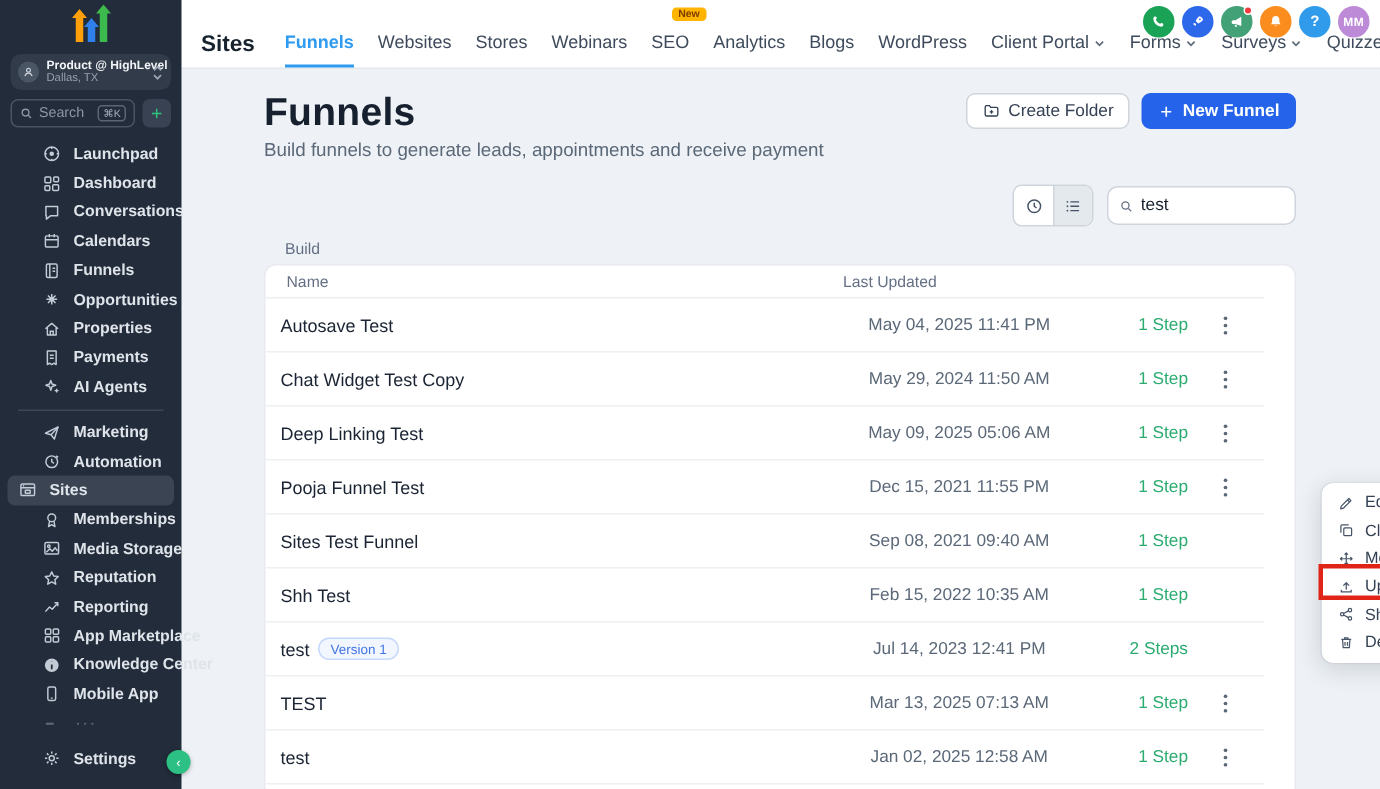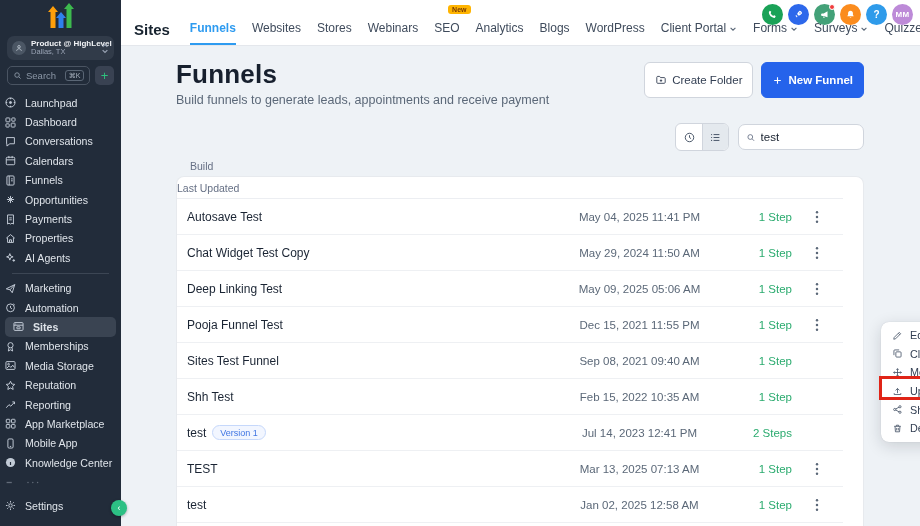--- a/index.html
+++ b/index.html
@@ -14,21 +14,21 @@
   .account-avatar { width:14px; height:14px; border-radius:50%; background:#4b5664; display:flex; align-items:center; justify-content:center; flex-shrink:0; }
   .account-meta { flex:1; min-width:0; line-height:1.15; }
   .account-name { font-size:8px; font-weight:700; color:#f2f4f7; white-space:nowrap; }
   .account-loc { font-size:7.5px; color:#98a2b3; white-space:nowrap; }
   .search-row { margin: 6px 7px 0 7px; display:flex; gap:5px; }
   .side-search { flex:1; height: 19px; border:1px solid #4a5462; border-radius:5px; display:flex; align-items:center; padding:0 5px; gap:4px; }
   .side-search-text { font-size:9.5px; color:#8b97a6; flex:1; }
   .kbd { border:1px solid #5a6675; border-radius:3px; font-size:7px; color:#a6b0bd; padding:0.5px 2.5px; }
   .side-plus { width:19px; height:19px; border-radius:5px; background:#394252; color:#2ec27e; font-size:13px; line-height:1; display:flex; align-items:center; justify-content:center; cursor:pointer; }
   .nav { margin-top: 8px; }
-  .nav-item { display:flex; align-items:center; gap:8px; height:19.4px; padding:0 4px; font-size:10.6px; font-weight:400; color:#dfe4ea; cursor:pointer; white-space:nowrap; }
+  .nav-item { display:flex; align-items:center; gap:8px; height:19.4px; padding:0 28px; font-size:10.6px; font-weight:700; color:#dfe4ea; cursor:pointer; white-space:nowrap; }
   .nav-item svg { flex-shrink:0; color:#c2cbd6; }
   .nav-item.active { background:#3a4452; border-radius:5px; margin:0 5px; padding:0 7px; font-weight:700; }
   .nav-divider { height:1px; background:#3c4654; margin:5px 12px; }
   .nav-item.partial { opacity:.4; }
   .collapse-btn { position:absolute; left:111px; top:500px; width:16px; height:16px; border-radius:50%; background:#2cc084; color:#fff; display:flex; align-items:center; justify-content:center; font-size:9px; cursor:pointer; z-index:60; box-shadow:0 1px 3px rgba(0,0,0,.3); }
 
   
   .main { flex:1; display:flex; flex-direction:column; background:#eef2f6; position:relative; }
   .topbar { position:relative; height:46px; background:#fff; border-bottom:1px solid #e4e7ec; flex-shrink:0; }
   .tabs-row { position:absolute; left:13px; bottom:0; height:32px; display:flex; align-items:center; gap:16px; }
@@ -45,21 +45,21 @@
   .cb-megaphone .dot { position:absolute; top:0; right:0; width:6px; height:6px; border-radius:50%; background:#f03c3c; border:1px solid #fff; }
   .cb-bell { background:#fb8c1e; }
   .cb-help { background:#2f9bea; }
   .cb-avatar { background:#bd8ad8; font-size:8px; letter-spacing:.3px; }
 
   .content { padding: 13px 56px 0 55px; flex:1; }
   .page-head { display:flex; justify-content:space-between; align-items:flex-start; }
   .page-title { font-size:26px; font-weight:600; color:#17202e; letter-spacing:.2px; }
   .page-subtitle { font-size:12.5px; color:#5b6878; margin-top:3px; }
   .head-buttons { display:flex; gap:8px; margin-top:3px; }
-  .btn { height:36px; display:inline-flex; align-items:center; gap:5px; border-radius:6px; font-size:11.5px; cursor:pointer; padding:0 10px; white-space:nowrap; }
+  .btn { height:24px; display:inline-flex; align-items:center; gap:5px; border-radius:6px; font-size:11.5px; cursor:pointer; padding:0 10px; white-space:nowrap; }
   .btn-secondary { background:#fff; border:1px solid #d0d5dd; color:#344054; font-weight:500; }
   .btn-primary { background:#2563eb; border:1px solid #2563eb; color:#fff; font-weight:600; }
 
   .controls-row { display:flex; justify-content:flex-end; align-items:center; gap:9px; margin-top:16px; }
   .view-toggle { display:flex; border:1px solid #d0d5dd; border-radius:6px; overflow:hidden; background:#fff; }
   .vt-btn { width:26px; height:26px; display:flex; align-items:center; justify-content:center; color:#475467; cursor:pointer; }
   .vt-btn + .vt-btn { border-left:1px solid #d0d5dd; }
   .vt-btn.selected { background:#e4e9ee; }
   .tbl-search-wrap { width:126px; height:26px; background:#fff; border:1px solid #d0d5dd; border-radius:7px; display:flex; align-items:center; padding:0 7px; gap:5px; }
   .tbl-search { border:none; outline:none; width:100%; font-size:11.5px; color:#17202e; font-family:"Liberation Sans",sans-serif; background:transparent; }
@@ -167,31 +167,31 @@
       </div>
       <div class="nav-item">
         <svg width="13" height="13" viewBox="0 0 20 20" fill="none" stroke="currentColor" stroke-width="1.5">
             <path d="M10 4.5v11M4.5 10h11M6.1 6.1l7.8 7.8M13.9 6.1l-7.8 7.8"></path>
             <circle cx="10" cy="10" r="1.8" fill="currentColor"></circle>
           </svg>
         <span>Opportunities</span>
       </div>
       <div class="nav-item">
         <svg width="13" height="13" viewBox="0 0 20 20" fill="none" stroke="currentColor" stroke-width="1.5">
+            <path d="M3.5 9.5L10 4l6.5 5.5M5.5 8.5V16h9V8.5" stroke-linejoin="round"></path>
+            <path d="M8.5 16v-4h3v4"></path>
+          </svg>
+        <span>Properties</span>
+      </div>
+      <div class="nav-item">
+        <svg width="13" height="13" viewBox="0 0 20 20" fill="none" stroke="currentColor" stroke-width="1.5">
             <path d="M5.5 3h9v14l-2.2-1.4L10 17l-2.3-1.4L5.5 17z" stroke-linejoin="round"></path>
             <path d="M8 7.5h4M8 10.5h4"></path>
           </svg>
         <span>Payments</span>
-      </div>
-      <div class="nav-item">
-        <svg width="13" height="13" viewBox="0 0 20 20" fill="none" stroke="currentColor" stroke-width="1.5">
-            <path d="M3.5 9.5L10 4l6.5 5.5M5.5 8.5V16h9V8.5" stroke-linejoin="round"></path>
-            <path d="M8.5 16v-4h3v4"></path>
-          </svg>
-        <span>Properties</span>
       </div>
       <div class="nav-item">
         <svg width="13" height="13" viewBox="0 0 20 20" fill="none" stroke="currentColor" stroke-width="1.5">
             <path d="M9 4l1.3 3.7L14 9l-3.7 1.3L9 14l-1.3-3.7L4 9l3.7-1.3z" stroke-linejoin="round"></path>
             <path d="M15 12.5v4M13 14.5h4"></path>
           </svg>
         <span>AI Agents</span>
       </div>
 
       <div class="nav-divider"></div>
@@ -251,31 +251,31 @@
         <svg width="13" height="13" viewBox="0 0 20 20" fill="none" stroke="currentColor" stroke-width="1.5">
             <rect x="3.5" y="3.5" width="5.5" height="5.5" rx="1"></rect>
             <rect x="11.5" y="3.5" width="5.5" height="5.5" rx="1"></rect>
             <rect x="3.5" y="11.5" width="5.5" height="5.5" rx="1"></rect>
             <rect x="11.5" y="11.5" width="5.5" height="5.5" rx="1"></rect>
           </svg>
         <span>App Marketplace</span>
       </div>
       <div class="nav-item">
         <svg width="13" height="13" viewBox="0 0 20 20" fill="none" stroke="currentColor" stroke-width="1.5">
+            <circle cx="10" cy="10" r="7" fill="currentColor" stroke="none"></circle>
+            <path d="M10 6.5v.2M10 9.3V14" stroke="#222c3a" stroke-width="1.8"></path>
+          </svg>
+        <span>Knowledge Center</span>
+      </div>
+      <div class="nav-item">
+        <svg width="13" height="13" viewBox="0 0 20 20" fill="none" stroke="currentColor" stroke-width="1.5">
             <rect x="6" y="3" width="8" height="14" rx="1.8"></rect>
             <path d="M9 14.5h2"></path>
           </svg>
         <span>Mobile App</span>
-      </div>
-      <div class="nav-item">
-        <svg width="13" height="13" viewBox="0 0 20 20" fill="none" stroke="currentColor" stroke-width="1.5">
-            <circle cx="10" cy="10" r="7" fill="currentColor" stroke="none"></circle>
-            <path d="M10 6.5v.2M10 9.3V14" stroke="#222c3a" stroke-width="1.8"></path>
-          </svg>
-        <span>Knowledge Center</span>
       </div>
       <div class="nav-item partial">
         <svg width="13" height="13" viewBox="0 0 20 20" fill="none" stroke="currentColor" stroke-width="2">
             <path d="M4 10h8"></path>
           </svg>
         <svg width="18" height="13" viewBox="0 0 30 20" fill="currentColor">
             <circle cx="5" cy="10" r="1.2"></circle>
             <circle cx="13" cy="10" r="1.2"></circle>
             <circle cx="21" cy="10" r="1.2"></circle>
           </svg>
@@ -423,20 +423,21 @@
               <path d="M13 13l4 4"></path>
             </svg>
           <input class="tbl-search" value="test" style="">
         </div>
       </div>
 
       <div class="breadcrumb">Build</div>
 
       <div class="table-card">
         <div class="t-row t-head">
+          <span class="th th-name">Name</span>
           <span class="th">Last Updated</span>
           <span class="th"></span>
             <span class="th"></span>
         </div>
         <div class="t-body">
 
           <div class="t-row">
             <span class="cell-name">Autosave Test</span>
             <span class="cell-date">May 04, 2025 11:41 PM</span>
             <span class="cell-steps">1 Step</span>

